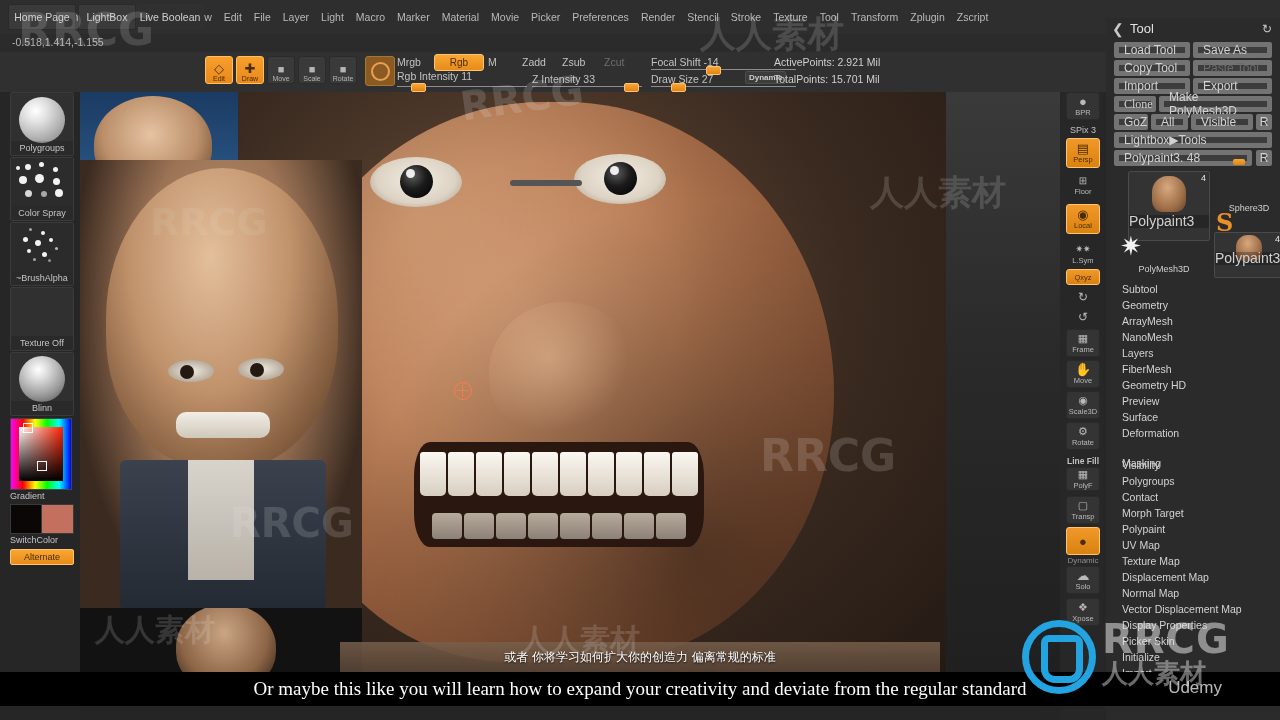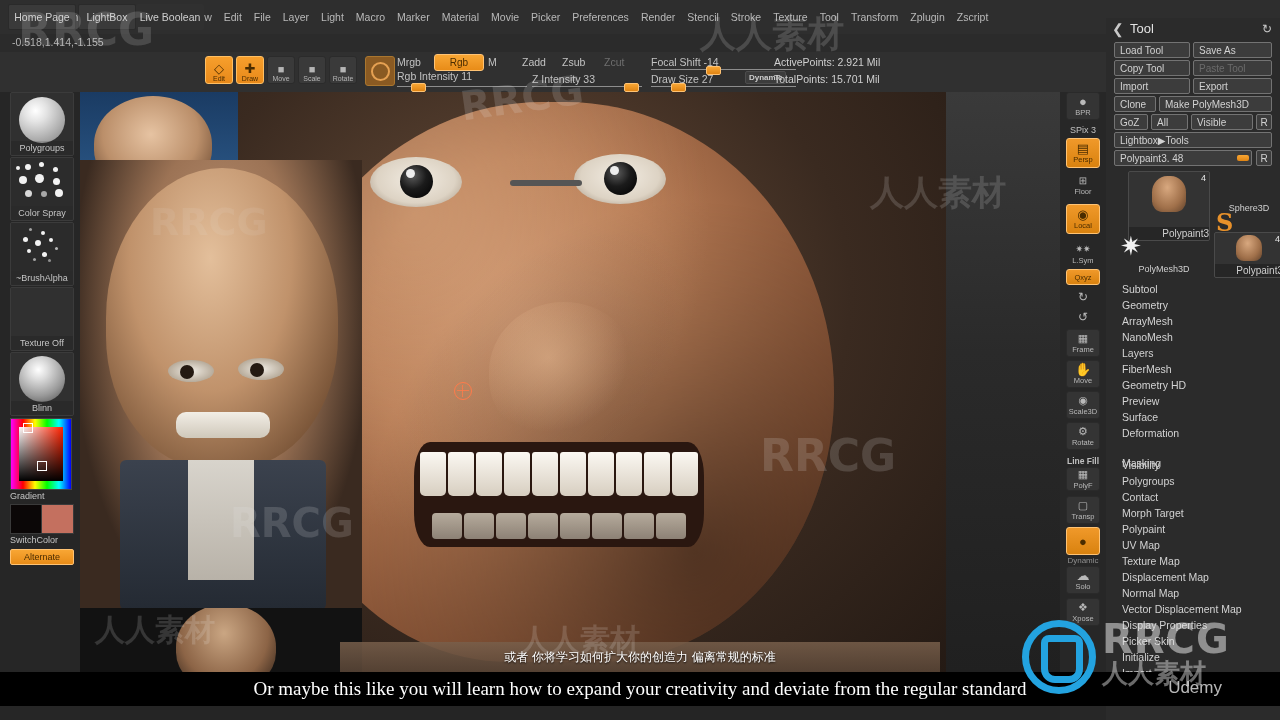--- a/index.html
+++ b/index.html
@@ -127,28 +127,28 @@
   .vbtn .g{font-size:13px;line-height:13px;}
   .vtxt{position:absolute;left:0;width:46px;text-align:center;font-size:9px;color:#c0c0c0;}
 
   
   .toolpal{position:absolute;left:1106px;top:18px;width:174px;bottom:0;background:#2b2b2b;}
   .tp-head{position:absolute;left:0;top:0;width:174px;height:22px;}
   .tp-head .back{position:absolute;left:6px;top:3px;font-size:14px;color:#c9c9c9;}
   .tp-head .title{position:absolute;left:24px;top:3px;font-size:13px;color:#e2e2e2;}
   .tp-head .refresh{position:absolute;right:8px;top:4px;font-size:12px;color:#c9c9c9;}
 
-  .tpb{position:absolute;height:16px;background:#3c3c3c;border:1px solid #737373;border-radius:2px;
-       color:#d2d2d2;font-size:10px;display:flex;align-items:center;padding-left:5px;box-sizing:border-box;}
+  .tpb{position:absolute;height:16px;background:#3c3c3c;border:5px solid #737373;border-radius:2px;
+       color:#d2d2d2;font-size:12px;display:flex;align-items:center;padding-left:5px;box-sizing:border-box;}
   .tpb.dim{color:#6b6b6b;}
   .tpb.ctr{justify-content:center;padding-left:0;}
 
   .slot{position:absolute;border:1px solid #4a4a4a;border-radius:2px;background:#333;overflow:hidden;}
-  .slot .sl-lbl{position:absolute;left:0;right:0;bottom:0;height:13px;line-height:13px;text-align:right;
-     font-size:10px;color:#d0d0d0;background:rgba(0,0,0,.25);}
+  .slot .sl-lbl{position:absolute;left:0;right:0;bottom:12px;height:13px;line-height:13px;text-align:left;
+     font-size:14px;color:#d0d0d0;background:rgba(0,0,0,.25);}
   .slot .badge{position:absolute;right:3px;top:1px;font-size:9px;color:#e8e8e8;}
   .slotnb{position:absolute;}
   .slotnb .sl-lbl{position:absolute;left:0;right:0;bottom:0;height:13px;line-height:13px;text-align:center;
      font-size:9px;color:#d0d0d0;}
   .bust{position:absolute;left:50%;top:4px;transform:translateX(-50%);width:34px;height:36px;
      border-radius:45% 45% 30% 30%;background:radial-gradient(ellipse at 45% 32%, #d8a87f, #a0704a 60%, #5e402a);}
   .tinysphere{width:26px;height:26px;border-radius:50%;margin:2px auto 0;
      background:radial-gradient(circle at 36% 30%, #fff 0%, #d9d9d9 35%, #8e8e8e 100%);}
   .zbs{font-size:24px;color:#e8912a;text-align:center;line-height:26px;font-family:"DejaVu Serif",serif;font-weight:bold;}
   .star{font-size:26px;color:#f2f2f2;text-align:center;line-height:28px;}
@@ -528,21 +528,21 @@
       <span>Paste Tool</span>
       </div>
 
     <div class="tpb" style="left:8px;top:60px;width:76px;">
       <span>Import</span>
       </div>
     <div class="tpb" style="left:87px;top:60px;width:79px;">
       <span>Export</span>
       </div>
 
-    <div class="tpb" style="left:8px;top:78px;width:42px;">
+    <div class="tpb" style="left:8px;top:78px;width:42px;font-family:Liberation Serif, serif;">
       <span>Clone</span>
       </div>
     <div class="tpb" style="left:53px;top:78px;width:113px;">
       <span>Make PolyMesh3D</span>
       </div>
 
     <div class="tpb" style="left:8px;top:96px;width:34px;">
       <span>GoZ</span>
       </div>
     <div class="tpb" style="left:45px;top:96px;width:37px;">

